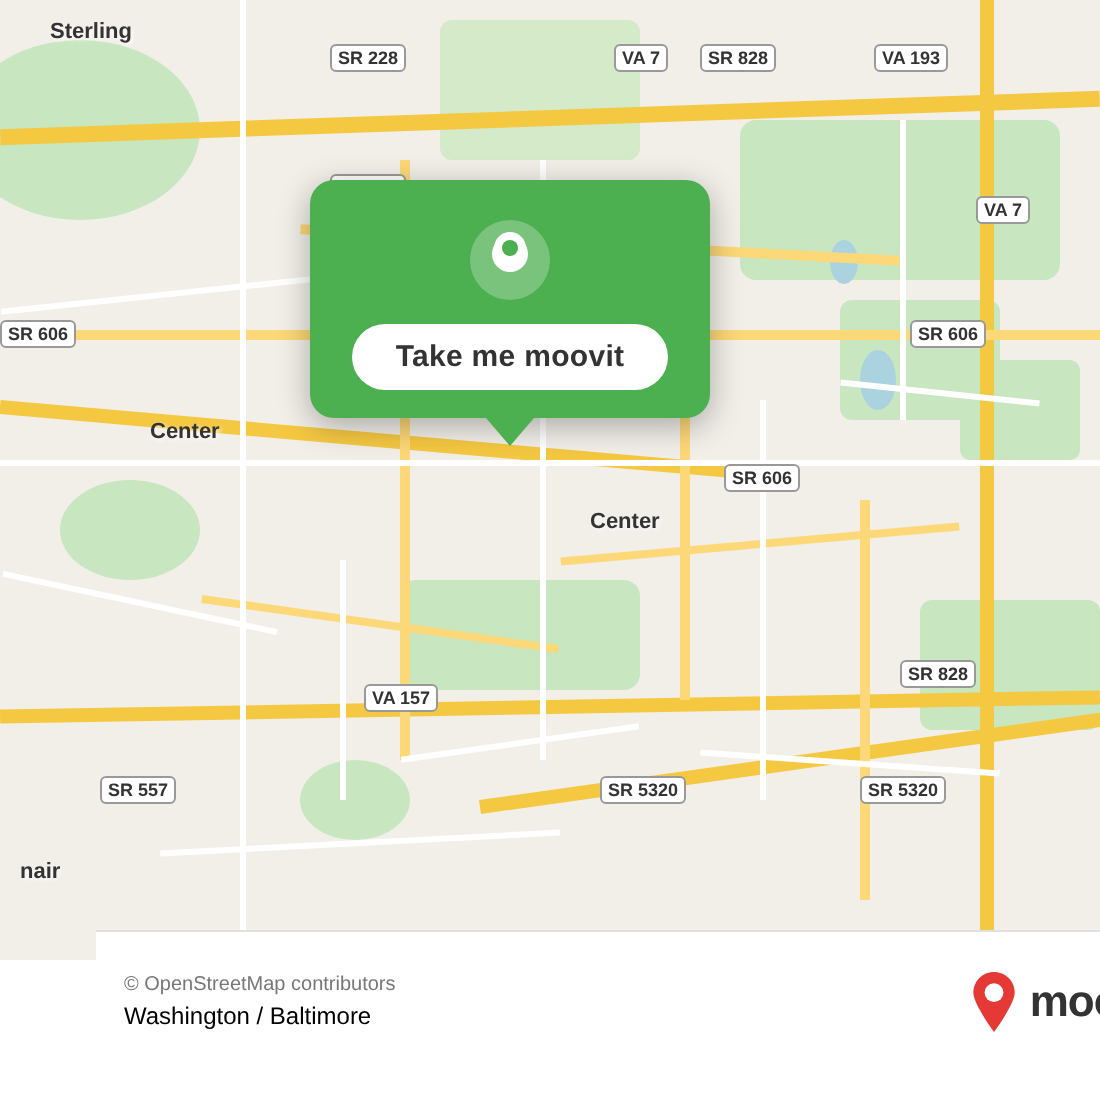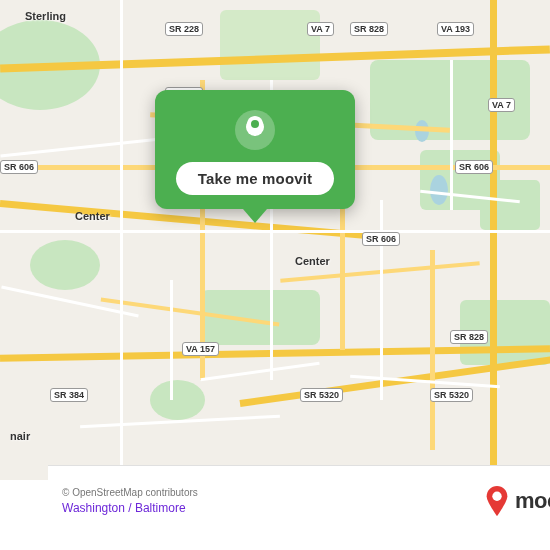--- a/index.html
+++ b/index.html
@@ -121,21 +121,21 @@
       font-size: 10px;
       color: #777777;
     }
     #place-name {
       font-size: 13px;
       font-weight: 600;
       color: #222222;
     }
     #place-region {
       font-size: 12px;
-      color: #6d28d9;
+      color: #000000;
     }
     #moovit-logo {
       display: flex;
       align-items: center;
       gap: 4px;
       flex-shrink: 0;
     }
     .moovit-pin {
       width: 28px;
       height: 32px;
@@ -229,21 +229,21 @@
     <div class="road-badge" style="top:22px;left:165px;">SR 228</div>
     <div class="road-badge" style="top:87px;left:165px;">SR 228</div>
     <div class="road-badge" style="top:22px;left:350px;">SR 828</div>
     <div class="road-badge" style="top:160px;left:455px;">SR 606</div>
     <div class="road-badge" style="top:232px;left:362px;">SR 606</div>
     <div class="road-badge" style="top:22px;left:307px;">VA 7</div>
     <div class="road-badge" style="top:22px;left:437px;">VA 193</div>
     <div class="road-badge" style="top:98px;left:488px;">VA 7</div>
     <div class="road-badge" style="top:160px;left:0px;">SR 606</div>
     <div class="road-badge" style="top:342px;left:182px;">VA 157</div>
-    <div class="road-badge" style="top:388px;left:50px;">SR 384</div>
+    <div class="road-badge" style="top:388px;left:50px;">SR 557</div>
     <div class="road-badge" style="top:388px;left:300px;">SR 5320</div>
     <div class="road-badge" style="top:388px;left:430px;">SR 5320</div>
     <div class="road-badge" style="top:330px;left:450px;">SR 828</div>
   </div>
 
   <div id="popup-card">
 
     <svg class="pin-icon" viewBox="0 0 44 44" xmlns="http://www.w3.org/2000/svg">
       <circle cx="22" cy="22" r="20" fill="white" fill-opacity="0.25"></circle>
       <circle cx="22" cy="19" r="9" fill="white"></circle>

